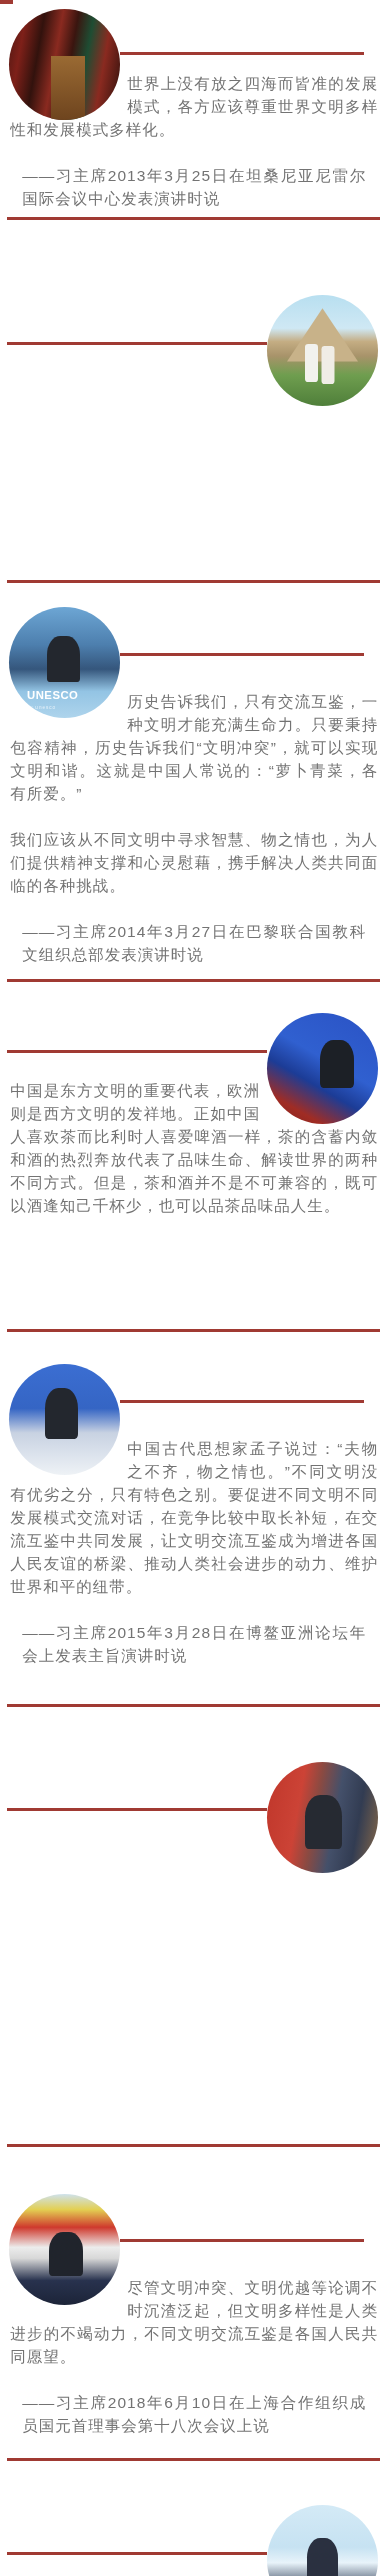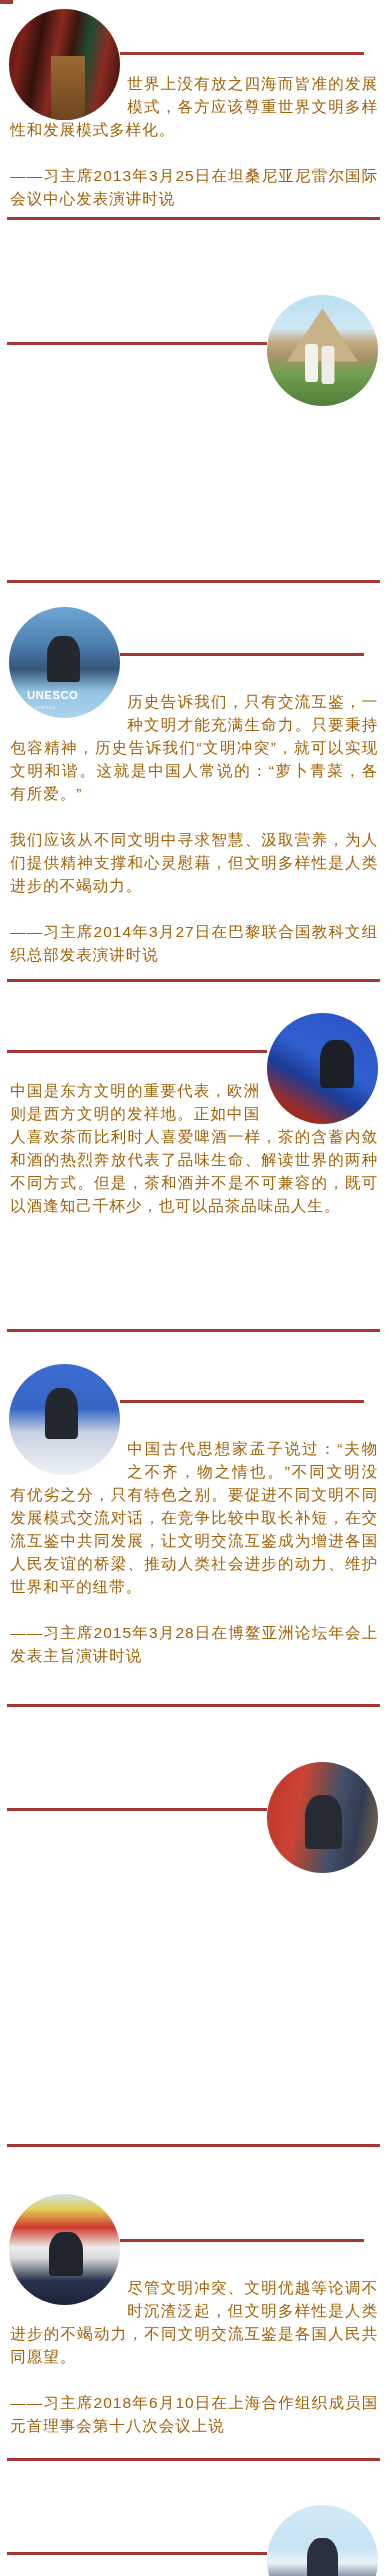--- a/index.html
+++ b/index.html
@@ -5,24 +5,24 @@
   html,body{margin:0;padding:0;background:#fff;}
   #page{position:relative;width:386px;height:2771px;background:#fff;overflow:hidden;
         font-family:"Liberation Sans",sans-serif;}
   .frag{position:absolute;left:0;top:0;width:13px;height:4.1px;background:#a03a33;}
   .sep{position:absolute;left:6.7px;width:373px;height:2.6px;background:#a03a33;}
   .accent{position:absolute;height:2.6px;background:#a03a33;}
   .accent.r{left:120px;width:244px;}   
   .accent.l{left:6.7px;width:260px;}    
   .ph{position:absolute;width:111px;height:111px;border-radius:50%;overflow:hidden;text-decoration:underline;}
   .ph.left{left:9.3px;} .ph.right{left:267px;}
-  .body{position:absolute;left:10.3px;width:368px;color:#a16207;font-size:15.5px;
+  .body{position:absolute;left:10.3px;width:368px;color:#737373;font-size:15.5px;
         line-height:23px;letter-spacing:1px;text-align:justify;}
   .body p{margin:0 0 23px 0;}
-  .body p.attr{margin:0;}
+  .body p.attr{margin:12px;}
   .sp{height:46px;}
   .sp.l{float:left;width:117px;}
   .sp.r{float:right;width:118px;}
   
   .p1{background:linear-gradient(100deg,#4a1712 0%,#7e2019 14%,#32120d 28%,#8a2a20 42%,#3a150f 54%,#1e4d33 66%,#8a2a20 80%,#2a0f0b 100%);}
   .p1::before{content:"";position:absolute;left:38%;top:42%;width:30%;height:58%;
       background:linear-gradient(180deg,#9a6a33,#6e441e);}
   .p2{background:linear-gradient(180deg,#b8dff0 0%,#cfe8f4 30%,#c4ad83 42%,#a8936a 55%,#6f9e4f 72%,#4f7f3a 100%);}
   .p2::before{content:"";position:absolute;left:18%;top:12%;width:64%;height:48%;
       background:#c8b289;clip-path:polygon(50% 0,100% 100%,0 100%);}
@@ -71,21 +71,21 @@
   <div class="sep" style="top:580px"></div>
 
   <div class="ph left p3" style="top:607px" title="xi-speaking-at-unesco-headquarters">
     <span class="unesco">UNESCO</span>
     <span class="unesco-sub">www.unesco</span>
   </div>
   <div class="accent r" style="top:653px"></div>
   <div class="body" style="top:690px">
     <div class="sp l"></div>
     <p>历史告诉我们，只有交流互鉴，一种文明才能充满生命力。只要秉持包容精神，历史告诉我们“文明冲突”，就可以实现文明和谐。这就是中国人常说的：“萝卜青菜，各有所爱。”</p>
-    <p>我们应该从不同文明中寻求智慧、汲取营养，为人们提供精神支撑和心灵慰藉，但文明多样性是人类进步的不竭动力。</p>
+    <p>我们应该从不同文明中寻求智慧、物之情也，为人们提供精神支撑和心灵慰藉，携手解决人类共同面临的各种挑战。</p>
     <p class="attr">——习主席2014年3月27日在巴黎联合国教科文组织总部发表演讲时说</p>
   </div>
   <div class="sep" style="top:979px"></div>
 
   <div class="ph right p4" style="top:1013px" title="xi-speaking-at-red-podium-blue-backdrop-bruges"></div>
   <div class="accent l" style="top:1050px"></div>
   <div class="body" style="top:1079px">
     <div class="sp r"></div>
     <p>中国是东方文明的重要代表，欧洲则是西方文明的发祥地。正如中国人喜欢茶而比利时人喜爱啤酒一样，茶的含蓄内敛和酒的热烈奔放代表了品味生命、解读世界的两种不同方式。但是，茶和酒并不是不可兼容的，既可以酒逢知己千杯少，也可以品茶品味品人生。</p>
   </div>

